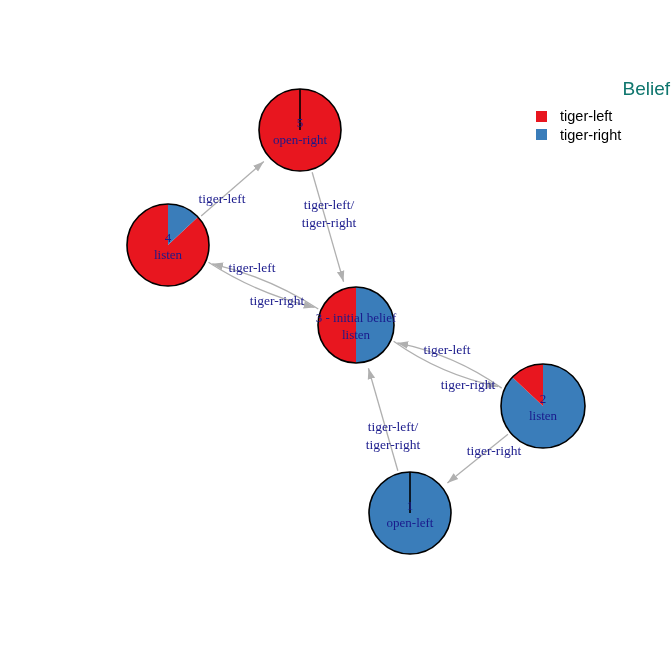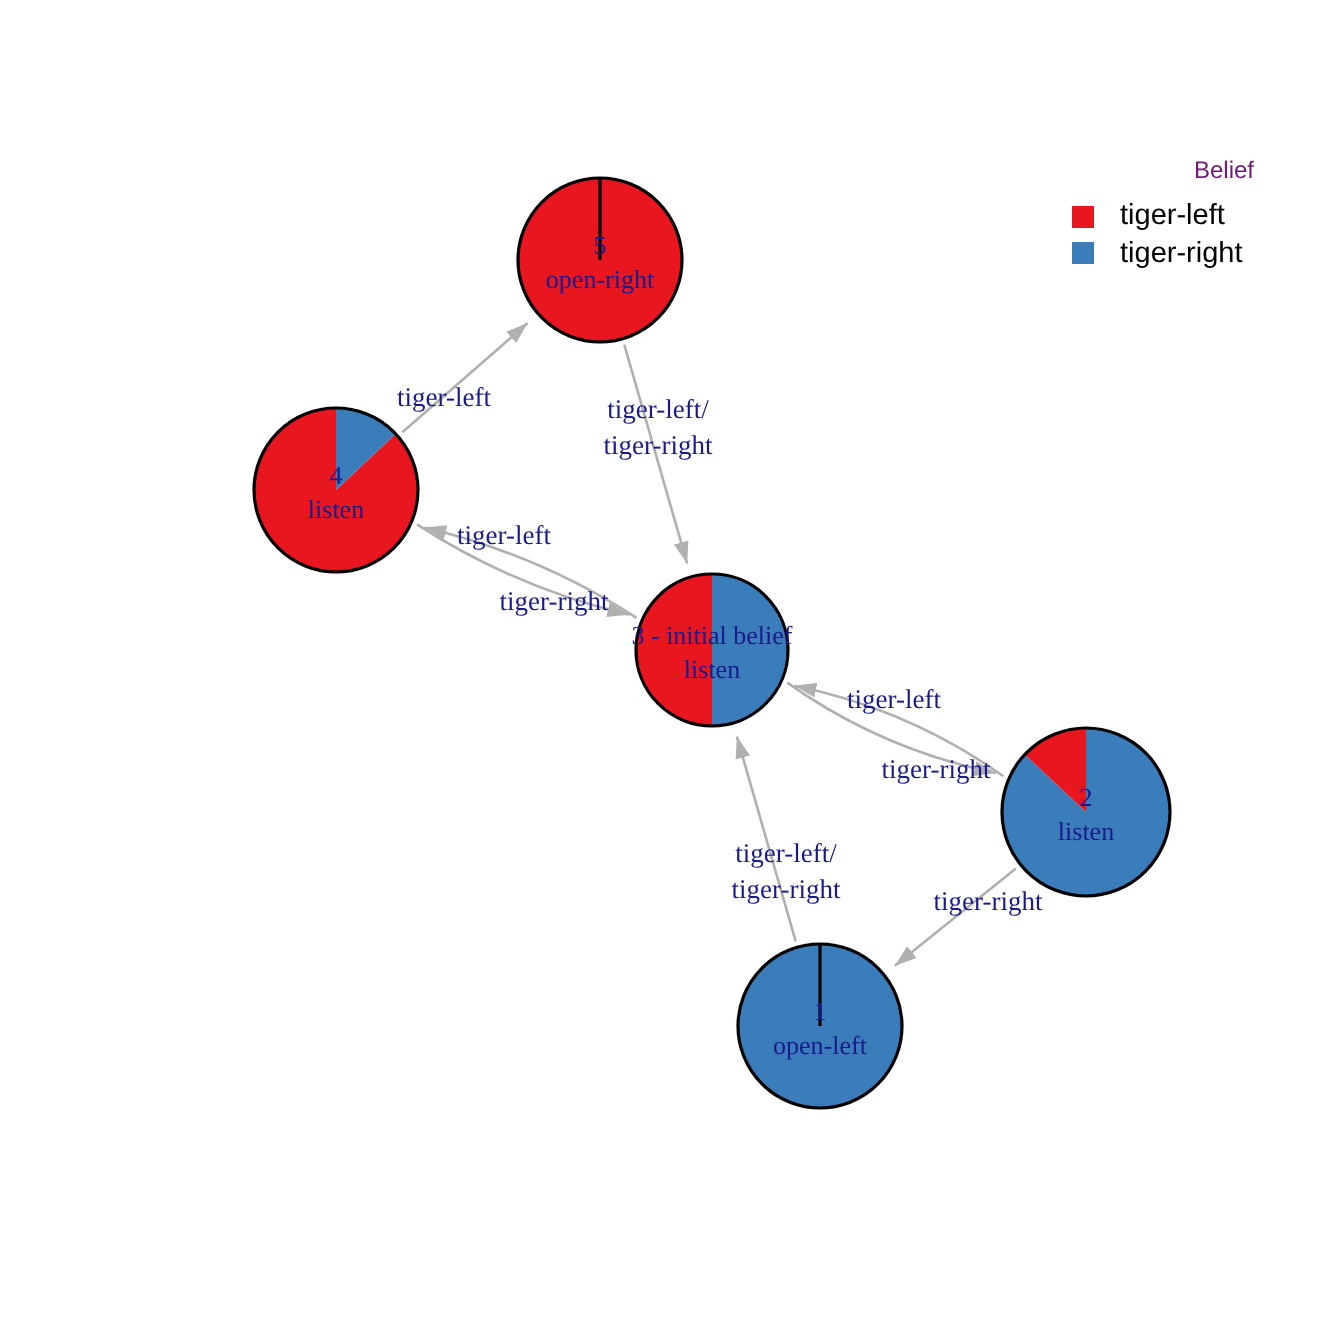--- a/index.html
+++ b/index.html
@@ -54,23 +54,23 @@
     stroke-width: 1.6;
   }
   .legend {
     position: absolute;
     left: 520px;
     top: 78px;
     width: 150px;
   }
   .legend-title {
     font-family: "Liberation Sans", "DejaVu Sans", sans-serif;
-    font-size: 12px;
-    color: #701a75;
-    text-align: center;
+    font-size: 19px;
+    color: #0f766e;
+    text-align: right;
     padding-left: 34px;
     margin-bottom: 9px;
   }
   .legend-row {
     display: flex;
     align-items: center;
     margin-bottom: 4px;
   }
   .legend-swatch {
     width: 11px;

